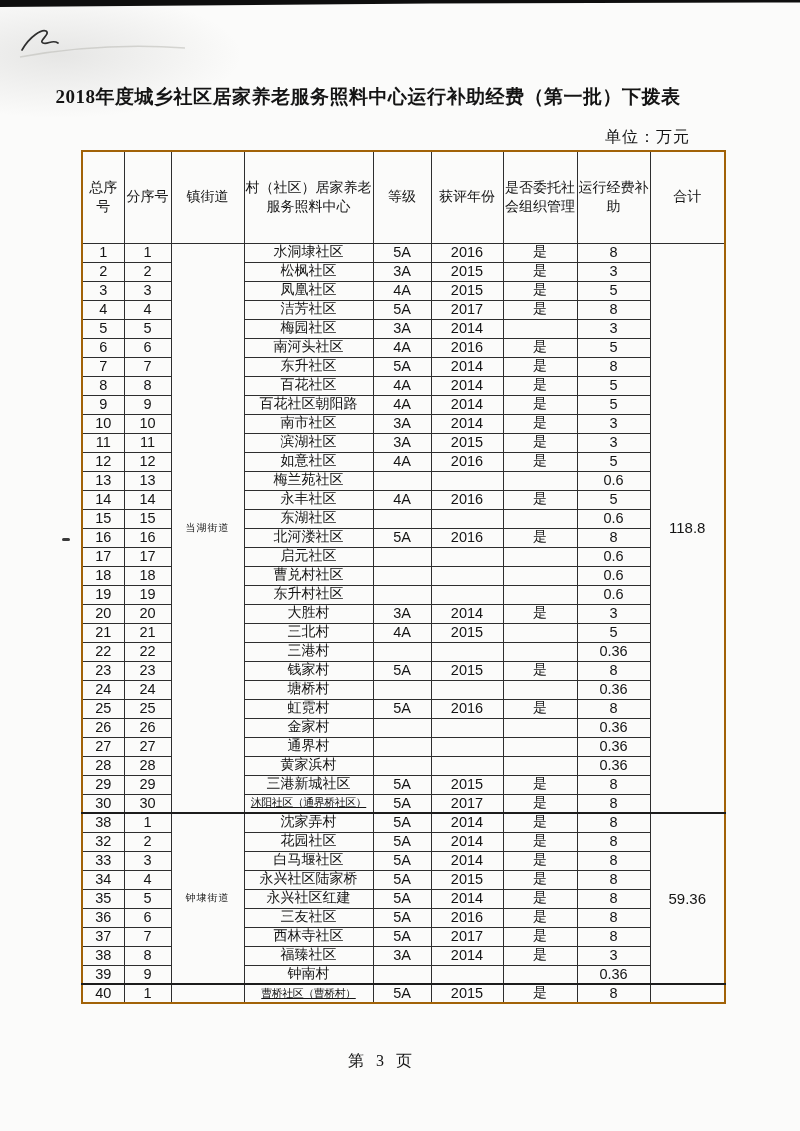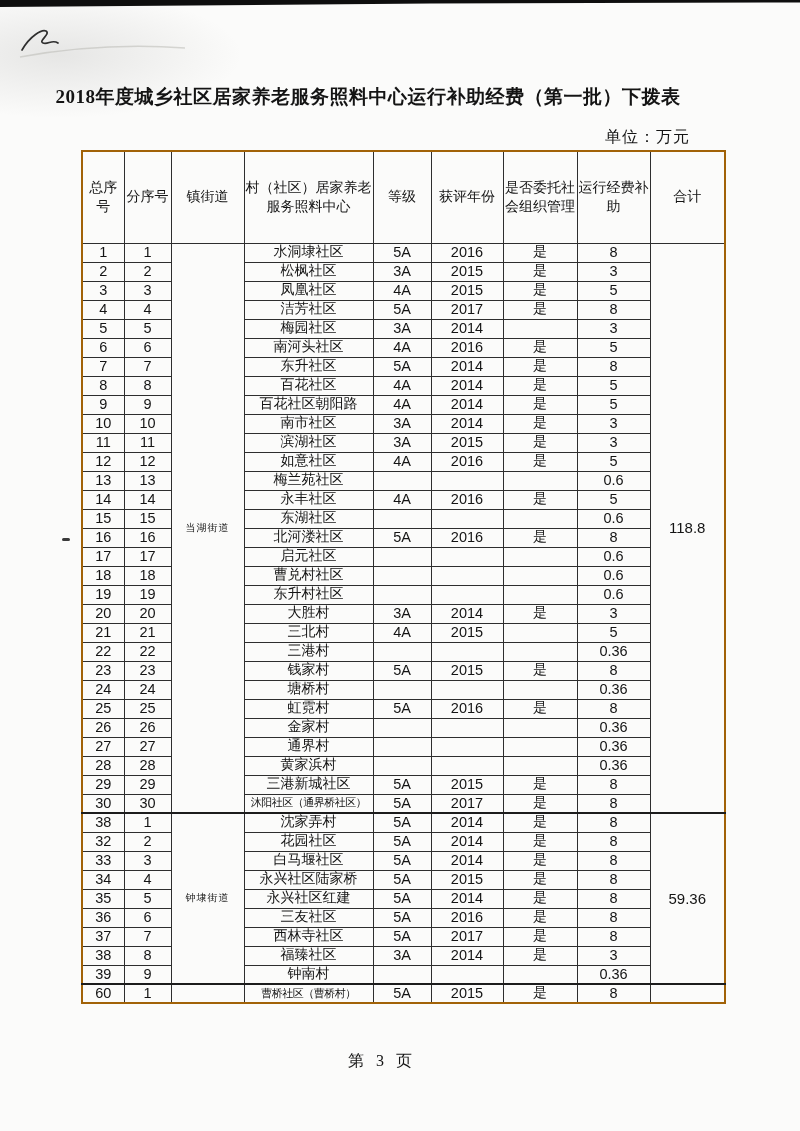--- a/index.html
+++ b/index.html
@@ -43,21 +43,21 @@
     overflow:hidden;
   }
   .subsidy thead th {
     height:92px;
     font-size:14px; font-weight:normal;
     line-height:1.4;
   }
   .subsidy tbody td { height:19px; line-height:1.05; }
   .num  { font-family:"Liberation Sans", sans-serif; font-size:14.5px; }
   .name { font-size:14px; }
-  .small-name { font-size:11px; letter-spacing:-0.5px; }
+  .small-name { font-size:11px; letter-spacing:-0.5px;text-decoration:underline; }
   .town-cell  { font-size:10px; letter-spacing:1px; }
   .total-cell { font-size:15px;margin-left:45px; }
   tr.section-top td { border-top:2px solid #1c1c1c; }
   .page-footer {
     position:absolute; top:1051px; left:0; width:764px;
     text-align:center; font-size:16px; letter-spacing:4px;
   }
 </style>
 </head>
 <body>
@@ -450,21 +450,21 @@
       <tr>
         <td class="num">39</td>
         <td class="num">9</td>
         <td class="name">钟南村</td>
         <td class="num"></td>
         <td class="num"></td>
         <td class="name"></td>
         <td class="num">0.36</td>
       </tr>
       <tr class="section-top">
-        <td class="num">60</td>
+        <td class="num">40</td>
         <td class="num">1</td>
         <td class="name town-cell" rowspan="1"></td>
         <td class="name small-name">曹桥社区（曹桥村）</td>
         <td class="num">5A</td>
         <td class="num">2015</td>
         <td class="name">是</td>
         <td class="num">8</td>
         <td class="num total-cell" rowspan="1"></td>
       </tr>
     </tbody>

